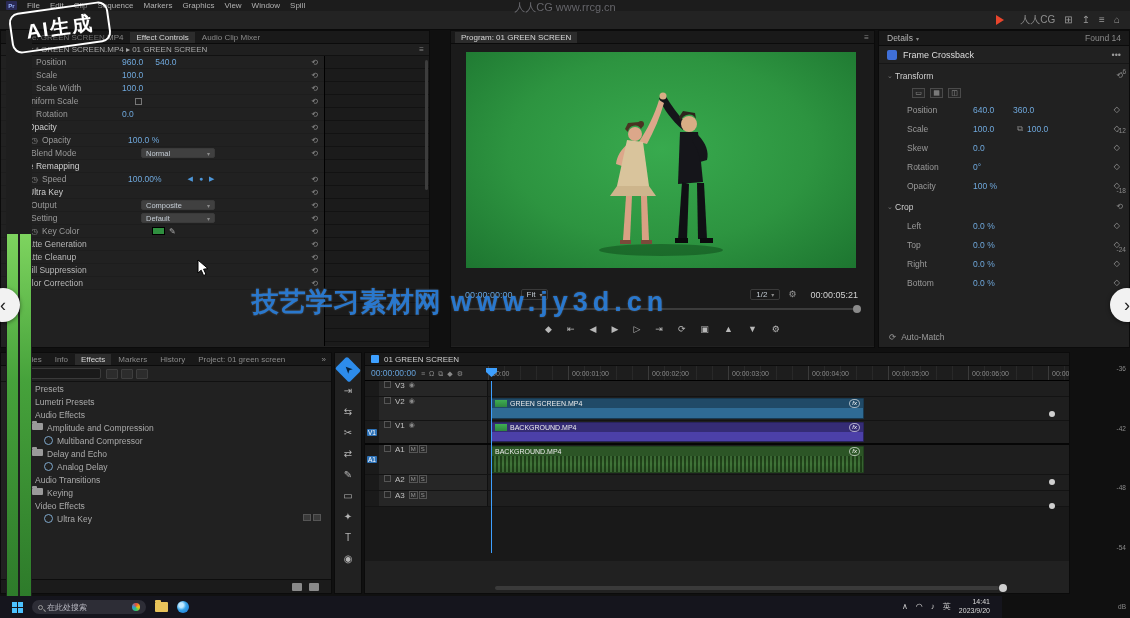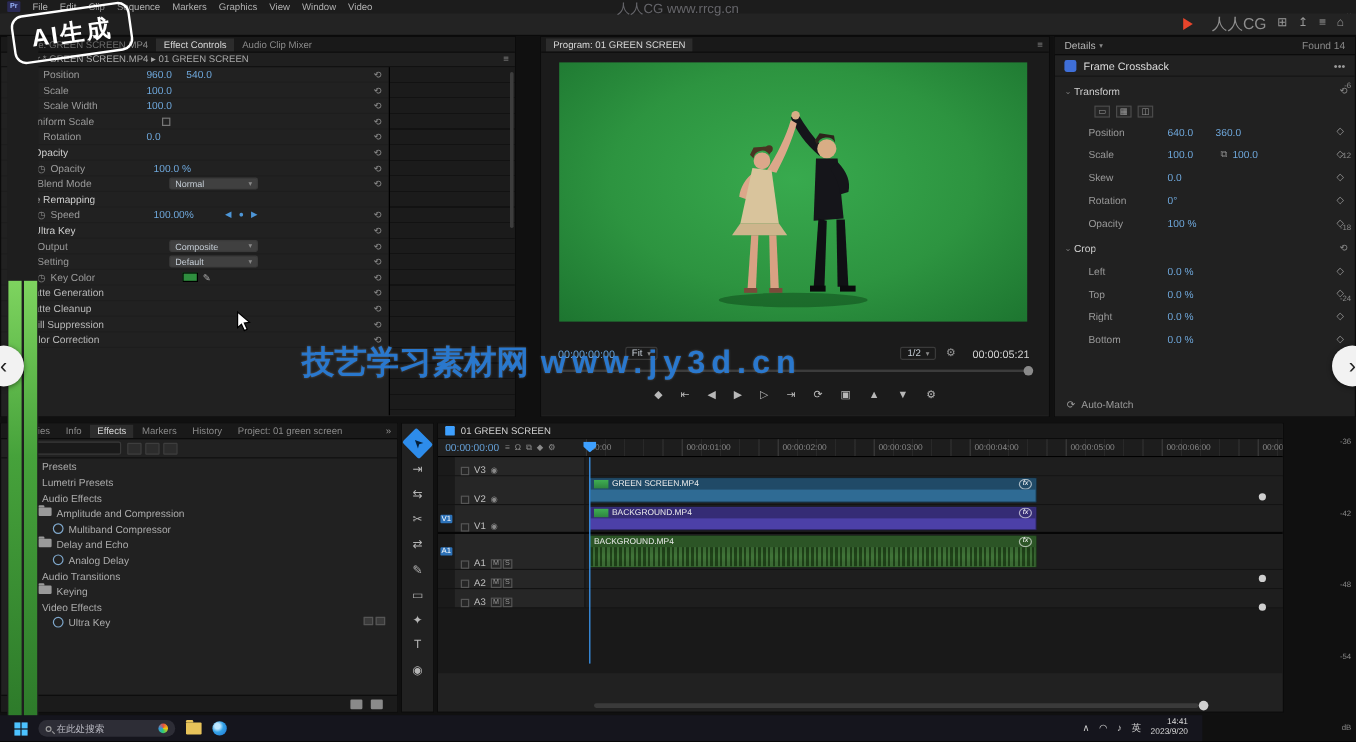--- a/index.html
+++ b/index.html
@@ -7,21 +7,21 @@
   .stage{position:relative;width:1130px;height:618px;background:#101010;overflow:hidden;
          font-family:"Liberation Sans",sans-serif;color:#bbb;-webkit-font-smoothing:antialiased}
   .icon{display:inline-block;text-align:center;line-height:1}
 
   
   .menubar{position:absolute;left:0;top:0;width:100%;height:11px;background:#1c1c1c;display:flex;align-items:center;gap:10px;padding-left:6px;font-size:8px;color:#b0b0b0;z-index:5}
   .appicon{width:11px;height:9px;background:#2a2a56;color:#9ab6ff;font-size:6px;font-weight:bold;display:flex;align-items:center;justify-content:center;border-radius:1px}
   .menu-items{display:flex;gap:10px}
   .headerbar{position:absolute;left:0;top:11px;width:100%;height:19px;background:#232323;border-bottom:1px solid #0a0a0a;display:flex;align-items:center;z-index:5}
   .hb-right{margin-left:auto;display:flex;align-items:center;gap:9px;padding-right:10px;font-size:10px;color:#9a9a9a}
-  .brand{display:flex;align-items:center;gap:16px;font-size:13px;color:#8f8f8f}
+  .brand{display:flex;align-items:center;gap:16px;font-size:10px;color:#8f8f8f}
   .brand-tri{width:0;height:0;border-left:8px solid #e8452c;border-top:5px solid transparent;border-bottom:5px solid transparent}
 
   
   .wm-top{position:absolute;left:0;right:0;top:0;text-align:center;font-size:11px;color:rgba(160,160,170,.55);z-index:40;pointer-events:none}
   .ai-badge{position:absolute;left:10px;top:7px;padding:5px 14px;border:2px solid #fff;border-radius:10px;color:#fff;font-size:20px;font-weight:bold;transform:rotate(-8deg);background:rgba(20,20,20,.25);z-index:50;letter-spacing:2px}
   .wm-center{position:absolute;left:40px;width:840px;top:284px;text-align:center;z-index:45;pointer-events:none;
              font-size:27px;font-weight:bold;color:rgba(40,122,212,.95);text-shadow:0 0 2px rgba(255,255,255,.25);white-space:nowrap}
   .wm-center .url{letter-spacing:5px;margin-left:10px}
   .nav-arrow{position:absolute;top:288px;width:34px;height:34px;border-radius:50%;background:#f2f2f2;color:#222;display:flex;align-items:center;justify-content:center;font-size:18px;z-index:60;box-shadow:0 1px 4px rgba(0,0,0,.5)}
   .nav-left{left:-14px}.nav-right{right:-14px}
@@ -128,21 +128,21 @@
   .ruler{flex:1;display:flex;background:#1d1d1d;font-size:7px;color:#8a8a8a;overflow:hidden;
          background-image:repeating-linear-gradient(90deg,rgba(255,255,255,.05) 0 1px,transparent 1px 16px)}
   .rlab{width:80px;flex:none;border-left:1px solid #3a3a3a;padding-left:3px;line-height:15px;white-space:nowrap}
   .tracks{position:relative}
   .trk{display:flex;border-bottom:1px solid #131313}
   .h16{height:16px}.h24{height:24px}.h30{height:30px}
   .vend{border-bottom:2px solid #060606}
   .patch{width:14px;flex:none;background:#1a1a1a;display:flex;align-items:center;justify-content:center}
   .pbox{font-size:6.5px;color:#777;padding:0 1px;border-radius:1px}
   .pbox.on{background:#2d72b8;color:#fff}
-  .thead{width:109px;flex:none;background:#262626;display:flex;align-items:flex-end;gap:4px;padding-left:5px;border-right:1px solid #101010}
+  .thead{width:109px;flex:none;background:#262626;display:flex;align-items:flex-start;gap:4px;padding-left:5px;border-right:1px solid #101010}
   .tlock{width:7px;height:7px;border:1px solid #555;flex:none}
   .tid{font-size:8px;color:#c0c0c0}
   .ttog{font-size:7px;color:#888}
   .ttogs{display:flex;gap:1px}
   .ttogs i{font-size:6px;border:1px solid #555;color:#999;padding:0 1px;font-style:normal}
   .lane{flex:1;position:relative;background:#1e1e1e}
   .clip{position:absolute;left:3px;width:373px;top:1px;bottom:1px;border-radius:1px;overflow:hidden;border:1px solid rgba(0,0,0,.45)}
   .clip.blue{background:#2f6b94}
   .clip.purple{background:#4c40a8}
   .clip.green{background:#3f7a37}
@@ -189,21 +189,21 @@
     <div class="menu-items">
 
     <span class="menu-item">File</span>
         <span class="menu-item">Edit</span>
         <span class="menu-item">Clip</span>
         <span class="menu-item">Sequence</span>
         <span class="menu-item">Markers</span>
         <span class="menu-item">Graphics</span>
         <span class="menu-item">View</span>
         <span class="menu-item">Window</span>
-        <span class="menu-item">Video</span>
+        <span class="menu-item">Spill</span>
       </div>
   </div>
 
   <div class="headerbar">
     <div class="hb-right">
       <span class="brand">
         <i class="brand-tri"></i>
         <span>人人CG</span>
       </span>
       <div style="display:flex;gap:9px">

